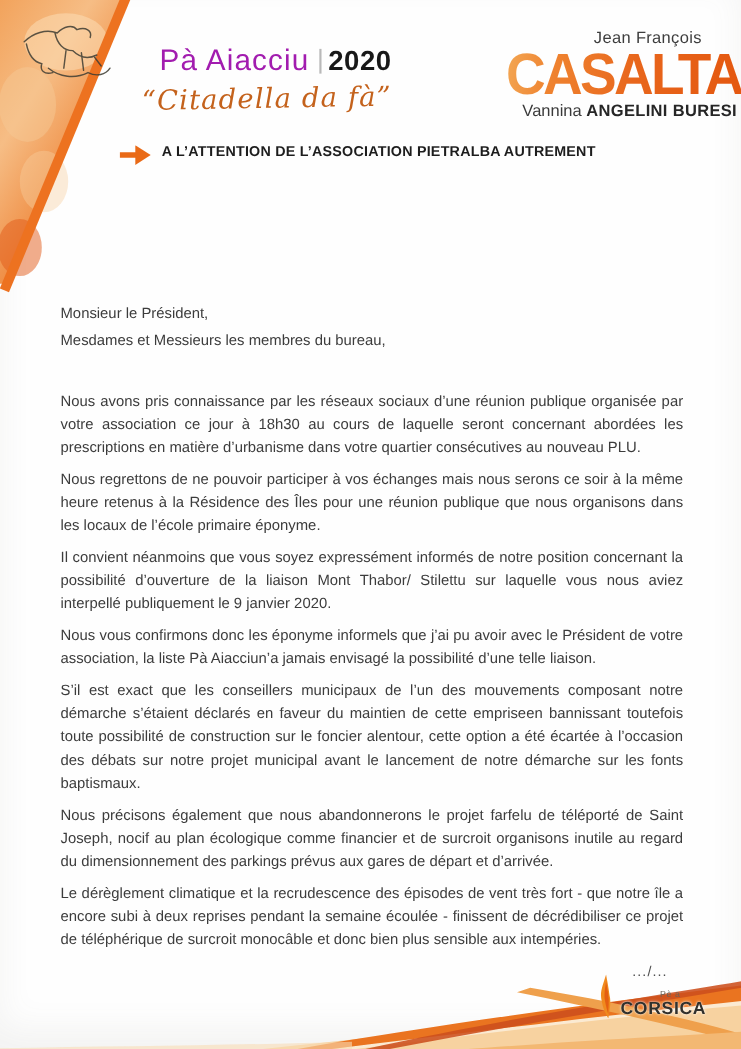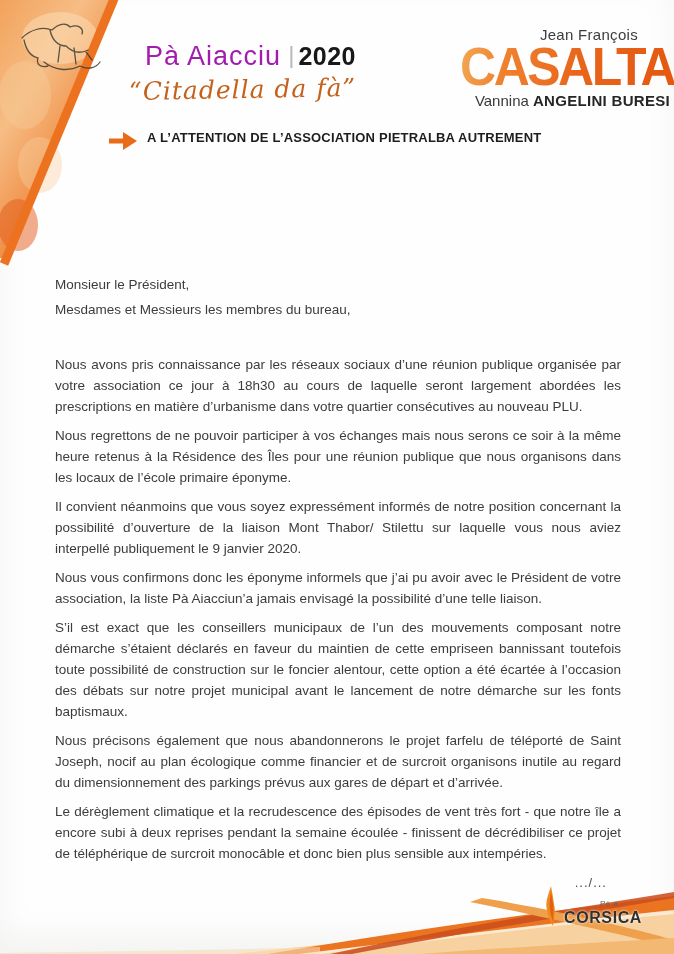--- a/index.html
+++ b/index.html
@@ -104,21 +104,21 @@
       <polygon points="15,0 29,9 15,18" fill="#e96a17"></polygon>
     </svg>
     <div>
       <div class="comm-subtitle">A L’ATTENTION DE L’ASSOCIATION PIETRALBA AUTREMENT</div>
     </div>
   </div>
 
   <div class="letter">
     <p class="salutation">Monsieur le Président,</p>
     <p class="salutation last">Mesdames et Messieurs les membres du bureau,</p>
-    <p>Nous avons pris connaissance par les réseaux sociaux d’une réunion publique organisée par votre association ce jour à 18h30 au cours de laquelle seront largement abordées les prescriptions en matière d’urbanisme dans votre quartier consécutives au nouveau PLU.</p>
+    <p>Nous avons pris connaissance par les réseaux sociaux d’une réunion publique organisée par votre association ce jour à 18h30 au cours de laquelle seront concernant abordées les prescriptions en matière d’urbanisme dans votre quartier consécutives au nouveau PLU.</p>
     <p>Nous regrettons de ne pouvoir participer à vos échanges mais nous serons ce soir à la même heure retenus à la Résidence des Îles pour une réunion publique que nous organisons dans les locaux de l’école primaire éponyme.</p>
     <p>Il convient néanmoins que vous soyez expressément informés de notre position concernant la possibilité d’ouverture de la liaison Mont Thabor/ Stilettu sur laquelle vous nous aviez interpellé publiquement le 9 janvier 2020.</p>
     <p>Nous vous confirmons donc les éponyme informels que j’ai pu avoir avec le Président de votre association, la liste Pà Aiacciun’a jamais envisagé la possibilité d’une telle liaison.</p>
     <p>S’il est exact que les conseillers municipaux de l’un des mouvements composant notre démarche s’étaient déclarés en faveur du maintien de cette empriseen bannissant toutefois toute possibilité de construction sur le foncier alentour, cette option a été écartée à l’occasion des débats sur notre projet municipal avant le lancement de notre démarche sur les fonts baptismaux.</p>
     <p>Nous précisons également que nous abandonnerons le projet farfelu de téléporté de Saint Joseph, nocif au plan écologique comme financier et de surcroit organisons inutile au regard du dimensionnement des parkings prévus aux gares de départ et d’arrivée.</p>
     <p>Le dérèglement climatique et la recrudescence des épisodes de vent très fort - que notre île a encore subi à deux reprises pendant la semaine écoulée - finissent de décrédibiliser ce projet de téléphérique de surcroit monocâble et donc bien plus sensible aux intempéries.</p>
     <div class="continuation">.../...</div>
   </div>
 
   <svg class="footer-wave" viewBox="0 0 674 92">

